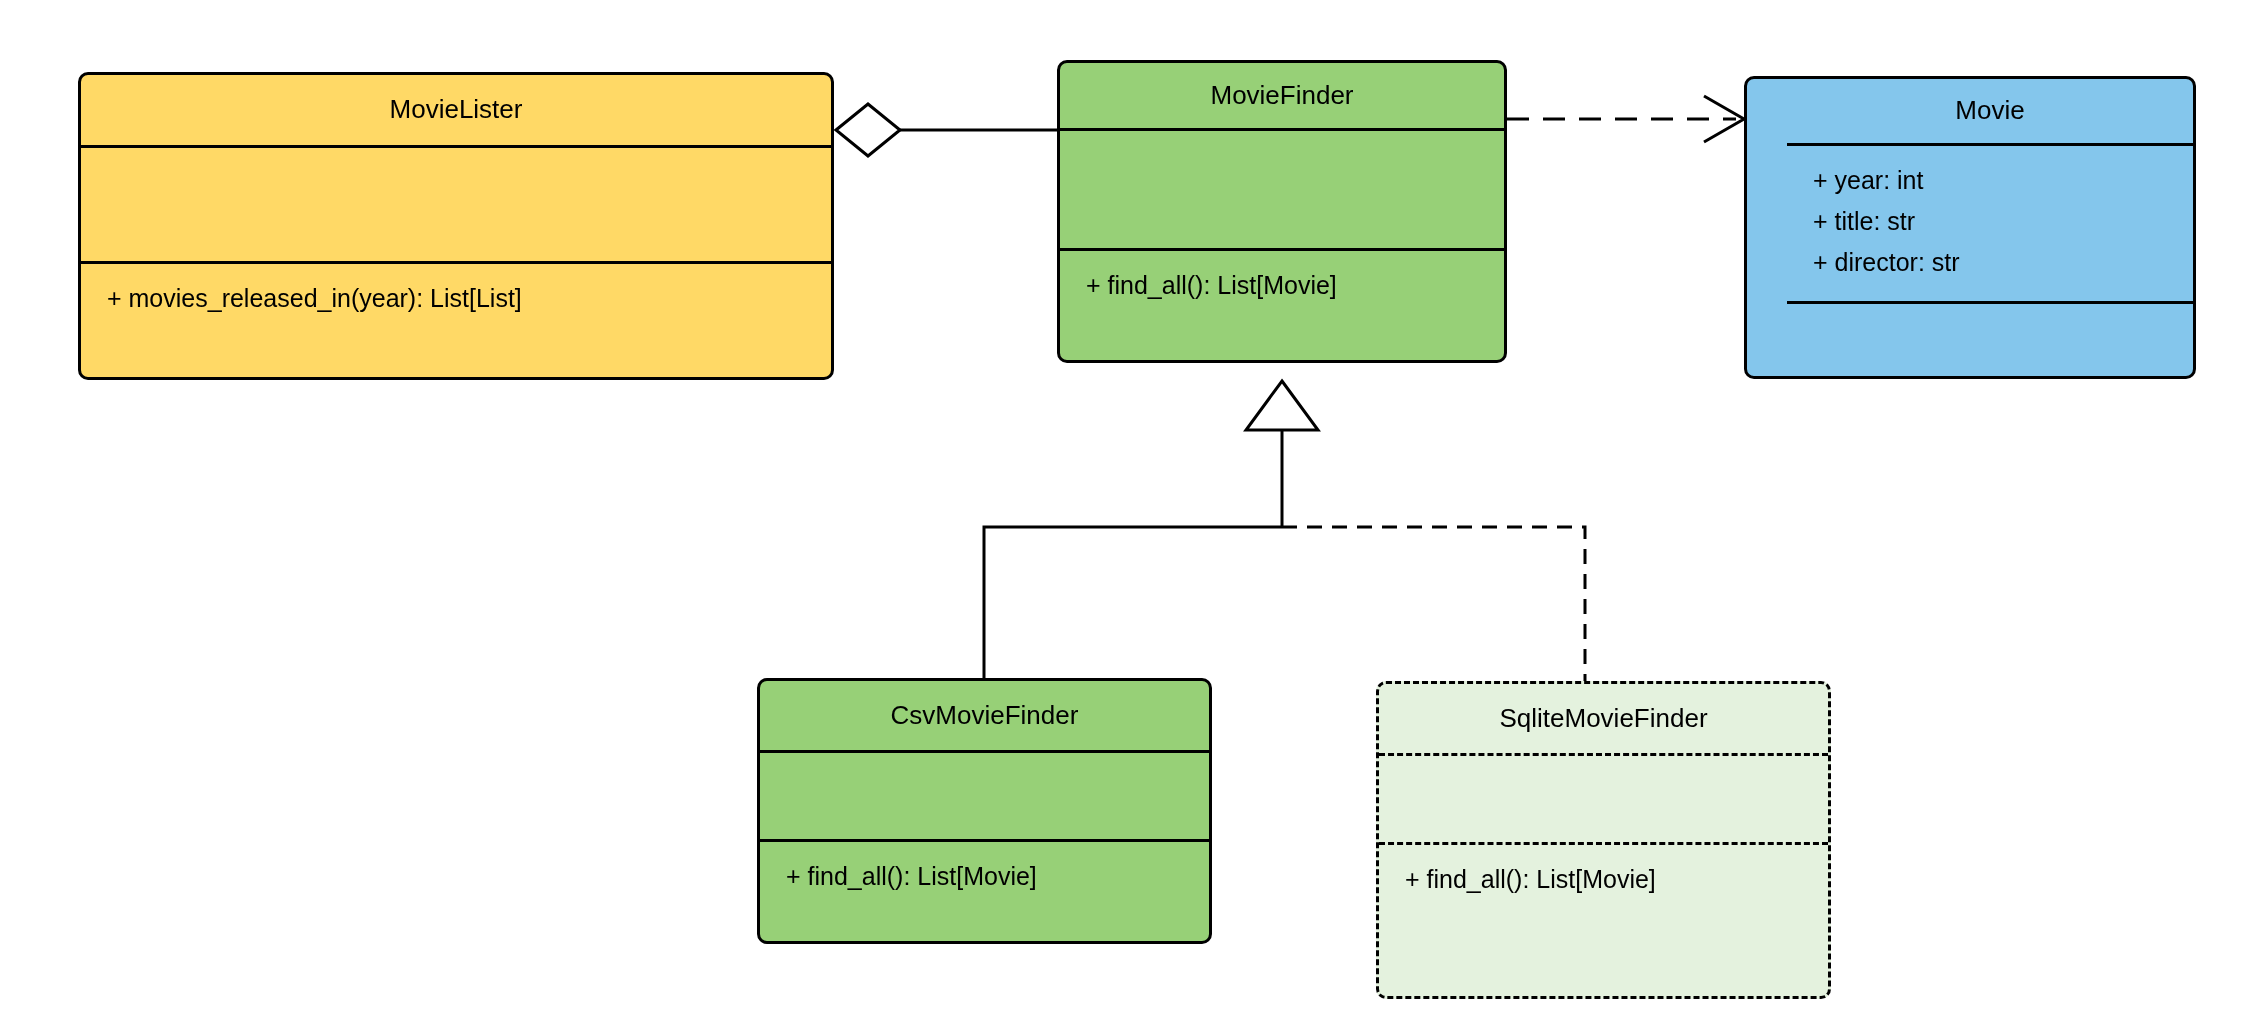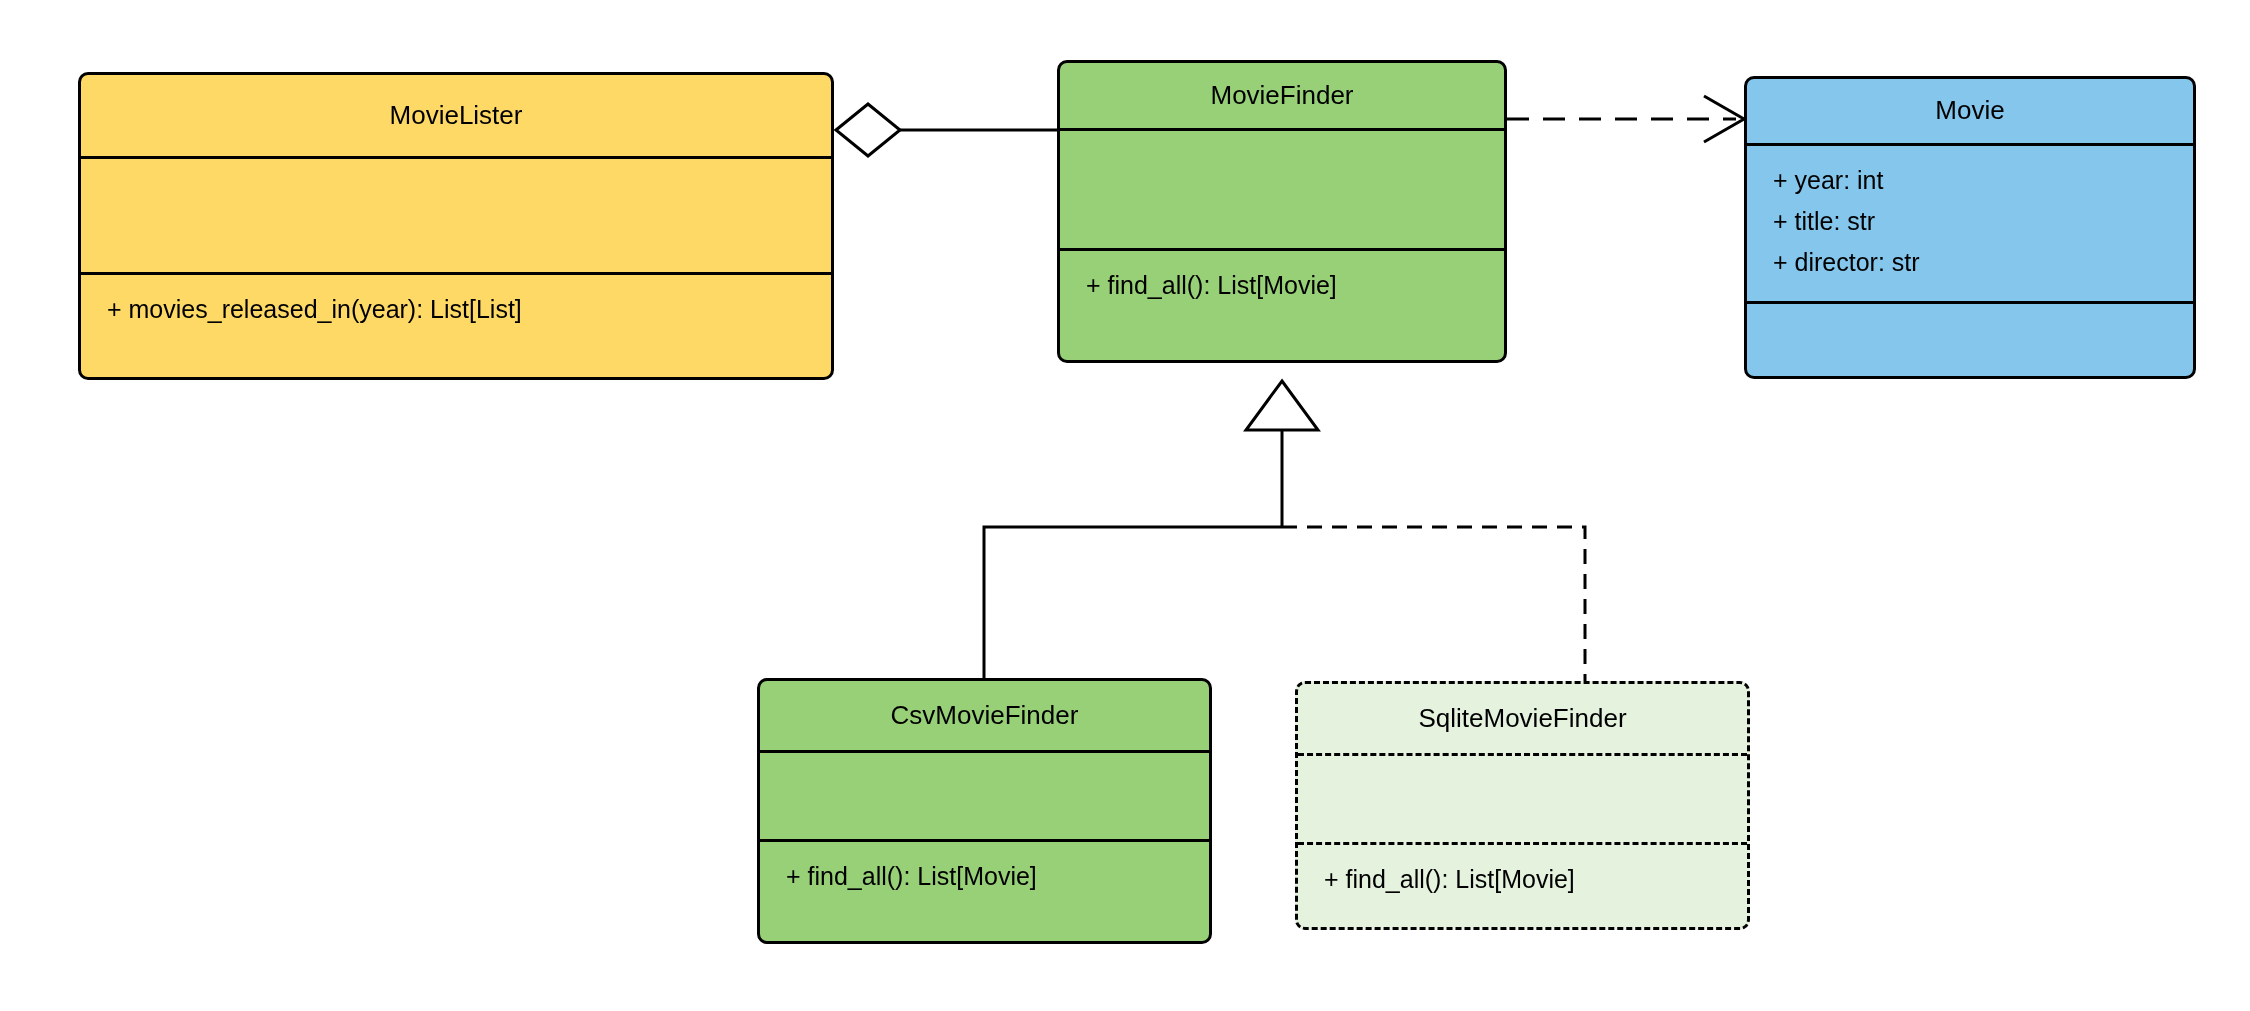--- a/index.html
+++ b/index.html
@@ -39,40 +39,40 @@
   .uml-class .section.with-top {
     border-top: 3px solid var(--border, #000);
   }
   .uml-class .member {
     white-space: nowrap;
     line-height: 41px;
   }
   
   .fill-lister   { background: var(--movie-lister-fill, #FFD966); }
   .fill-finder   { background: var(--finder-fill, #97D077); }
-  .fill-movie    { background: var(--movie-fill, #84C6EC); }
+  .fill-movie    { background: var(--movie-fill, #84C6EC); padding-left: 40px; }
   .fill-sqlite   { background: var(--sqlite-fill, #E4F2DE); }
   
   .dashed-box { border-style: dashed; }
   .dashed-box .title { border-bottom-style: dashed; }
   .dashed-box .section.with-top { border-top-style: dashed; }
 
   svg.connectors {
     position: absolute;
     left: 0; top: 0;
     pointer-events: none;
   }
 </style>
 </head>
 <body>
 
 <div class="canvas">
 
   <div class="uml-class fill-lister" style="left:78px; top:72px; width:756px; height:308px;">
-    <div class="title" style="height:84px;">MovieLister</div>
+    <div class="title" style="height:73px;">MovieLister</div>
     <div class="section" style="height:113px;"></div>
     <div class="section with-top" style="height:121px;">
       <div class="member">+ movies_released_in(year): List[List]</div>
     </div>
   </div>
 
   <div class="uml-class fill-finder" style="left:1057px; top:60px; width:450px; height:303px;">
     <div class="title" style="height:68px;">MovieFinder</div>
     <div class="section" style="height:117px;"></div>
     <div class="section with-top" style="height:112px;">
@@ -91,21 +91,21 @@
   </div>
 
   <div class="uml-class fill-finder" style="left:757px; top:678px; width:455px; height:266px;">
     <div class="title" style="height:72px;text-align:center;">CsvMovieFinder</div>
     <div class="section" style="height:86px;"></div>
     <div class="section with-top" style="height:102px;">
       <div class="member">+ find_all(): List[Movie]</div>
     </div>
   </div>
 
-  <div class="uml-class fill-sqlite dashed-box" style="left:1295px; top:681px; width:455px; height:249px;">
+  <div class="uml-class fill-sqlite dashed-box" style="left:1376px; top:681px; width:455px; height:318px;">
     <div class="title" style="height:72px;">SqliteMovieFinder</div>
     <div class="section" style="height:86px;"></div>
     <div class="section with-top" style="height:101px;">
       <div class="member">+ find_all(): List[Movie]</div>
     </div>
   </div>
 
   <svg class="connectors" width="2250" height="1011" viewBox="0 0 2250 1011">
 
     <line x1="898" y1="130" x2="1057" y2="130" stroke="#000" stroke-width="3"></line>

